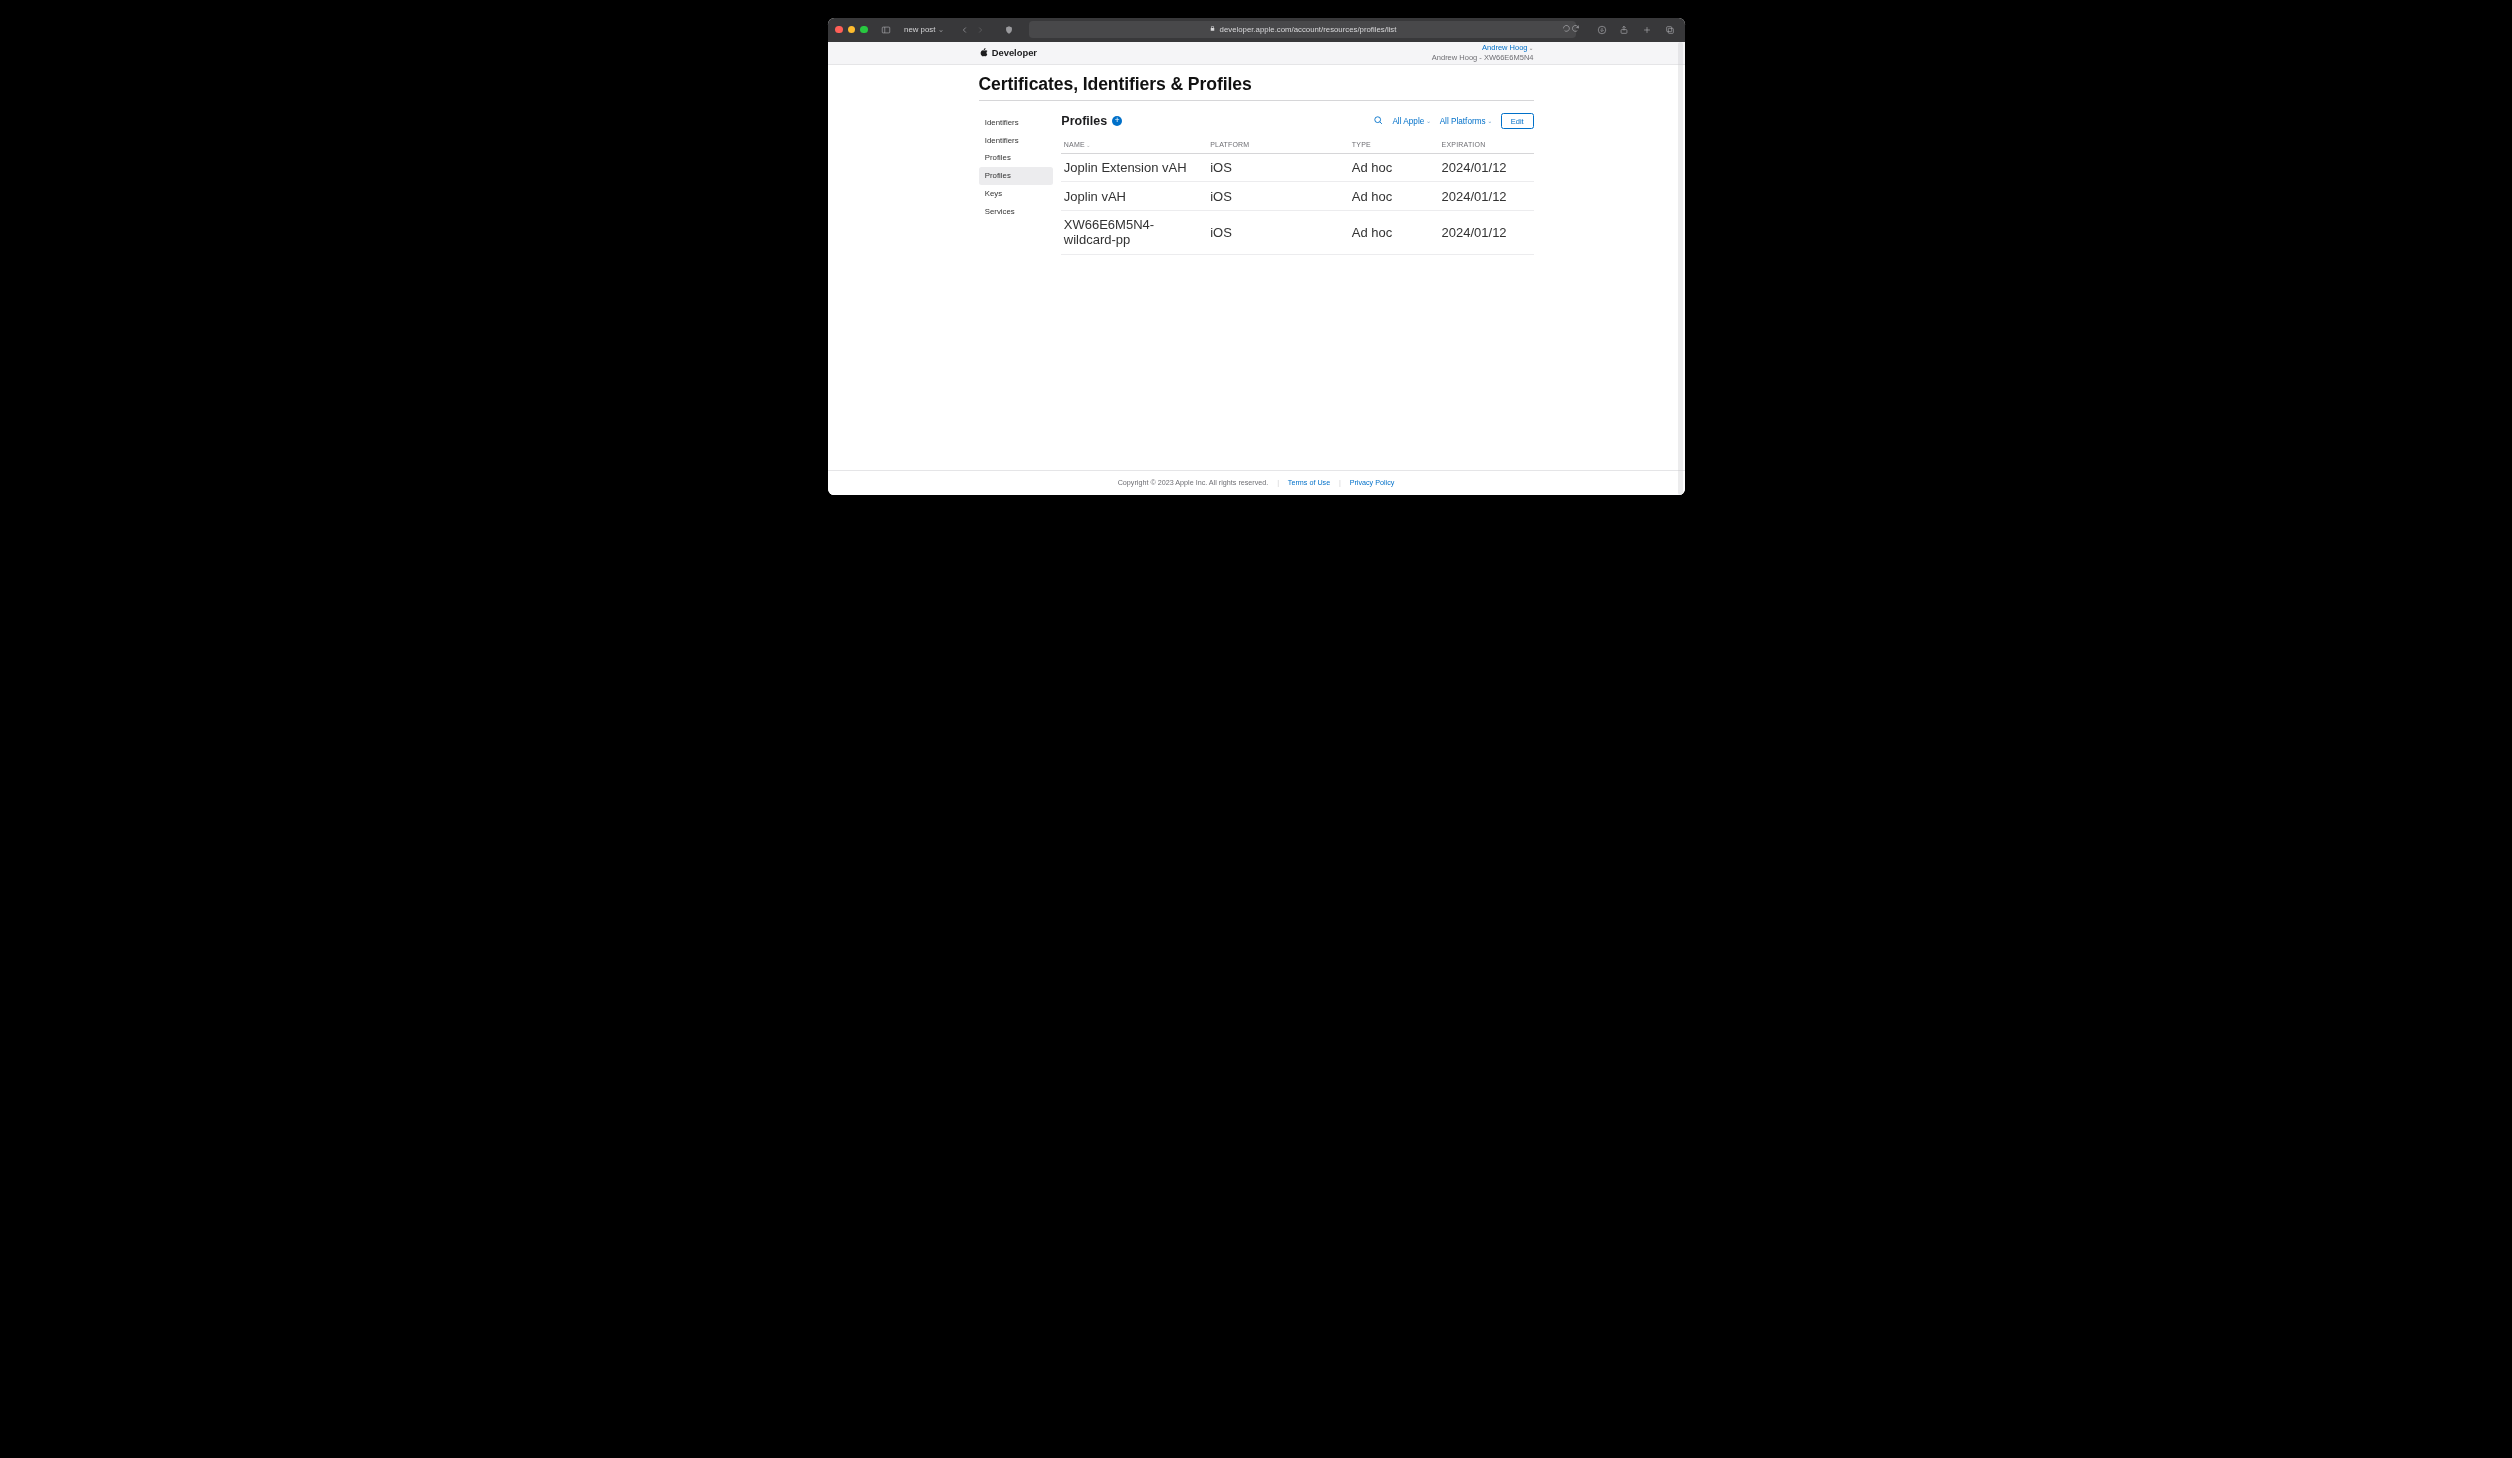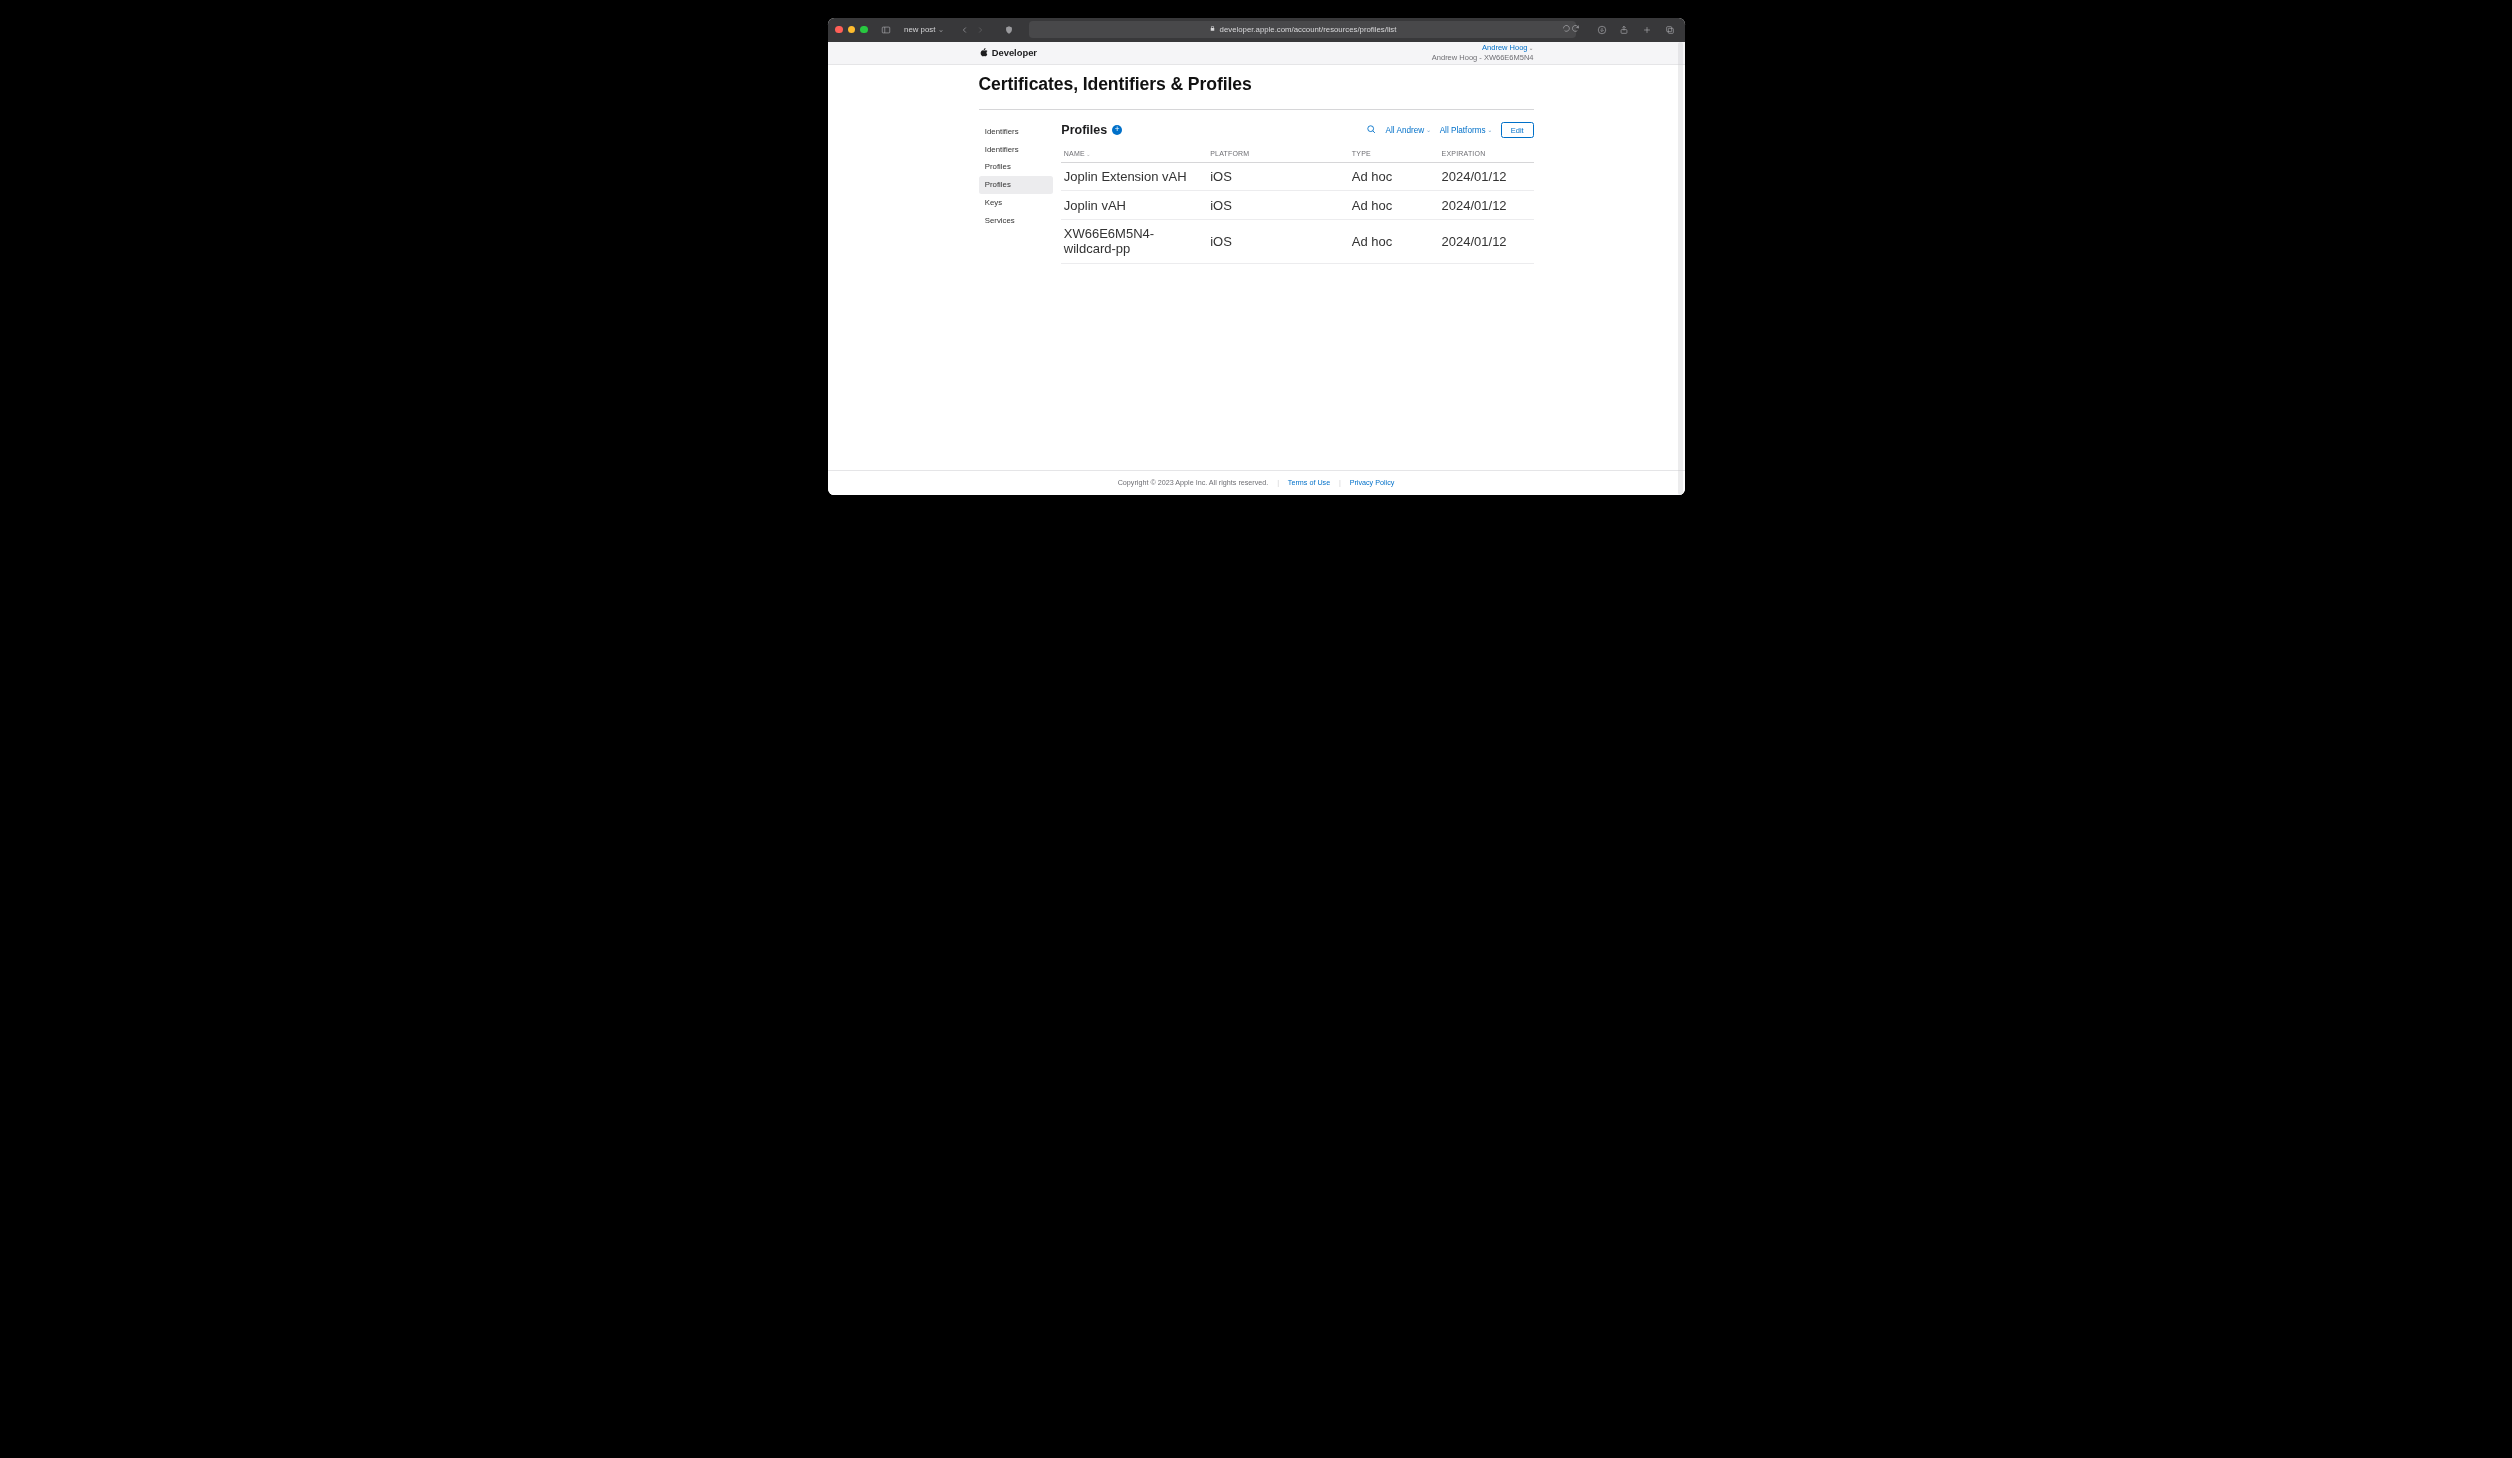--- a/index.html
+++ b/index.html
@@ -87,21 +87,21 @@
   .brand { display:flex; align-items:center; gap:3.8px; font-weight:600; font-size:9.4px; color:#1d1d1f;}
   .brand svg { width:9.4px; height:10.7px; fill:#1d1d1f; }
 
   .acct { text-align:right; font-size:7.5px; line-height:1.35; color:#6e6e73;}
   .acct a { color:#0070c9; cursor:pointer; }
   .acct .chev-sm { font-size:5.6px; color:#8a8a8d; margin-left:1.3px;}
 
   .content-wrap { max-width:555px; width:555px; margin:0 auto; padding-top:8.8px; flex:1;}
   .page-title {
     font-size:17.6px; font-weight:700; letter-spacing:-0.1px; color:#111;
-    padding-bottom:14px; border-bottom:0.6px solid #d6d6d8; margin-bottom:12.5px;
+    padding-bottom:5px; border-bottom:0.6px solid #d6d6d8; margin-bottom:12.5px;
   }
 
   .cols { display:flex; gap:8.8px; }
   .sidebar { width:74px; flex:none; }
   .side-item {
     display:block; padding:4.4px 6.3px; font-size:7.8px; color:#333; border-radius:2.5px; cursor:pointer;
   }
   .side-item.active { background:#ececee; font-weight:500; }
 
   .main { flex:1; }
@@ -285,21 +285,21 @@
               <span class="plus-badge">+</span>
             </div>
             <div class="subhead-right">
               <span class="search-ic">
                 <svg viewBox="0 0 24 24">
                     <circle cx="10.5" cy="10.5" r="6.5"></circle>
                     <line x1="20" y1="20" x2="15.2" y2="15.2"></line>
                   </svg>
               </span>
               <span class="filter">
-                <span>All Andrew</span>
+                <span>All Apple</span>
                   <span class="chev-sm">⌄</span>
               </span>
               <span class="filter">
                 <span>All Platforms</span>
                   <span class="chev-sm">⌄</span>
               </span>
               <button class="edit-btn">Edit</button>
             </div>
           </div>
 

